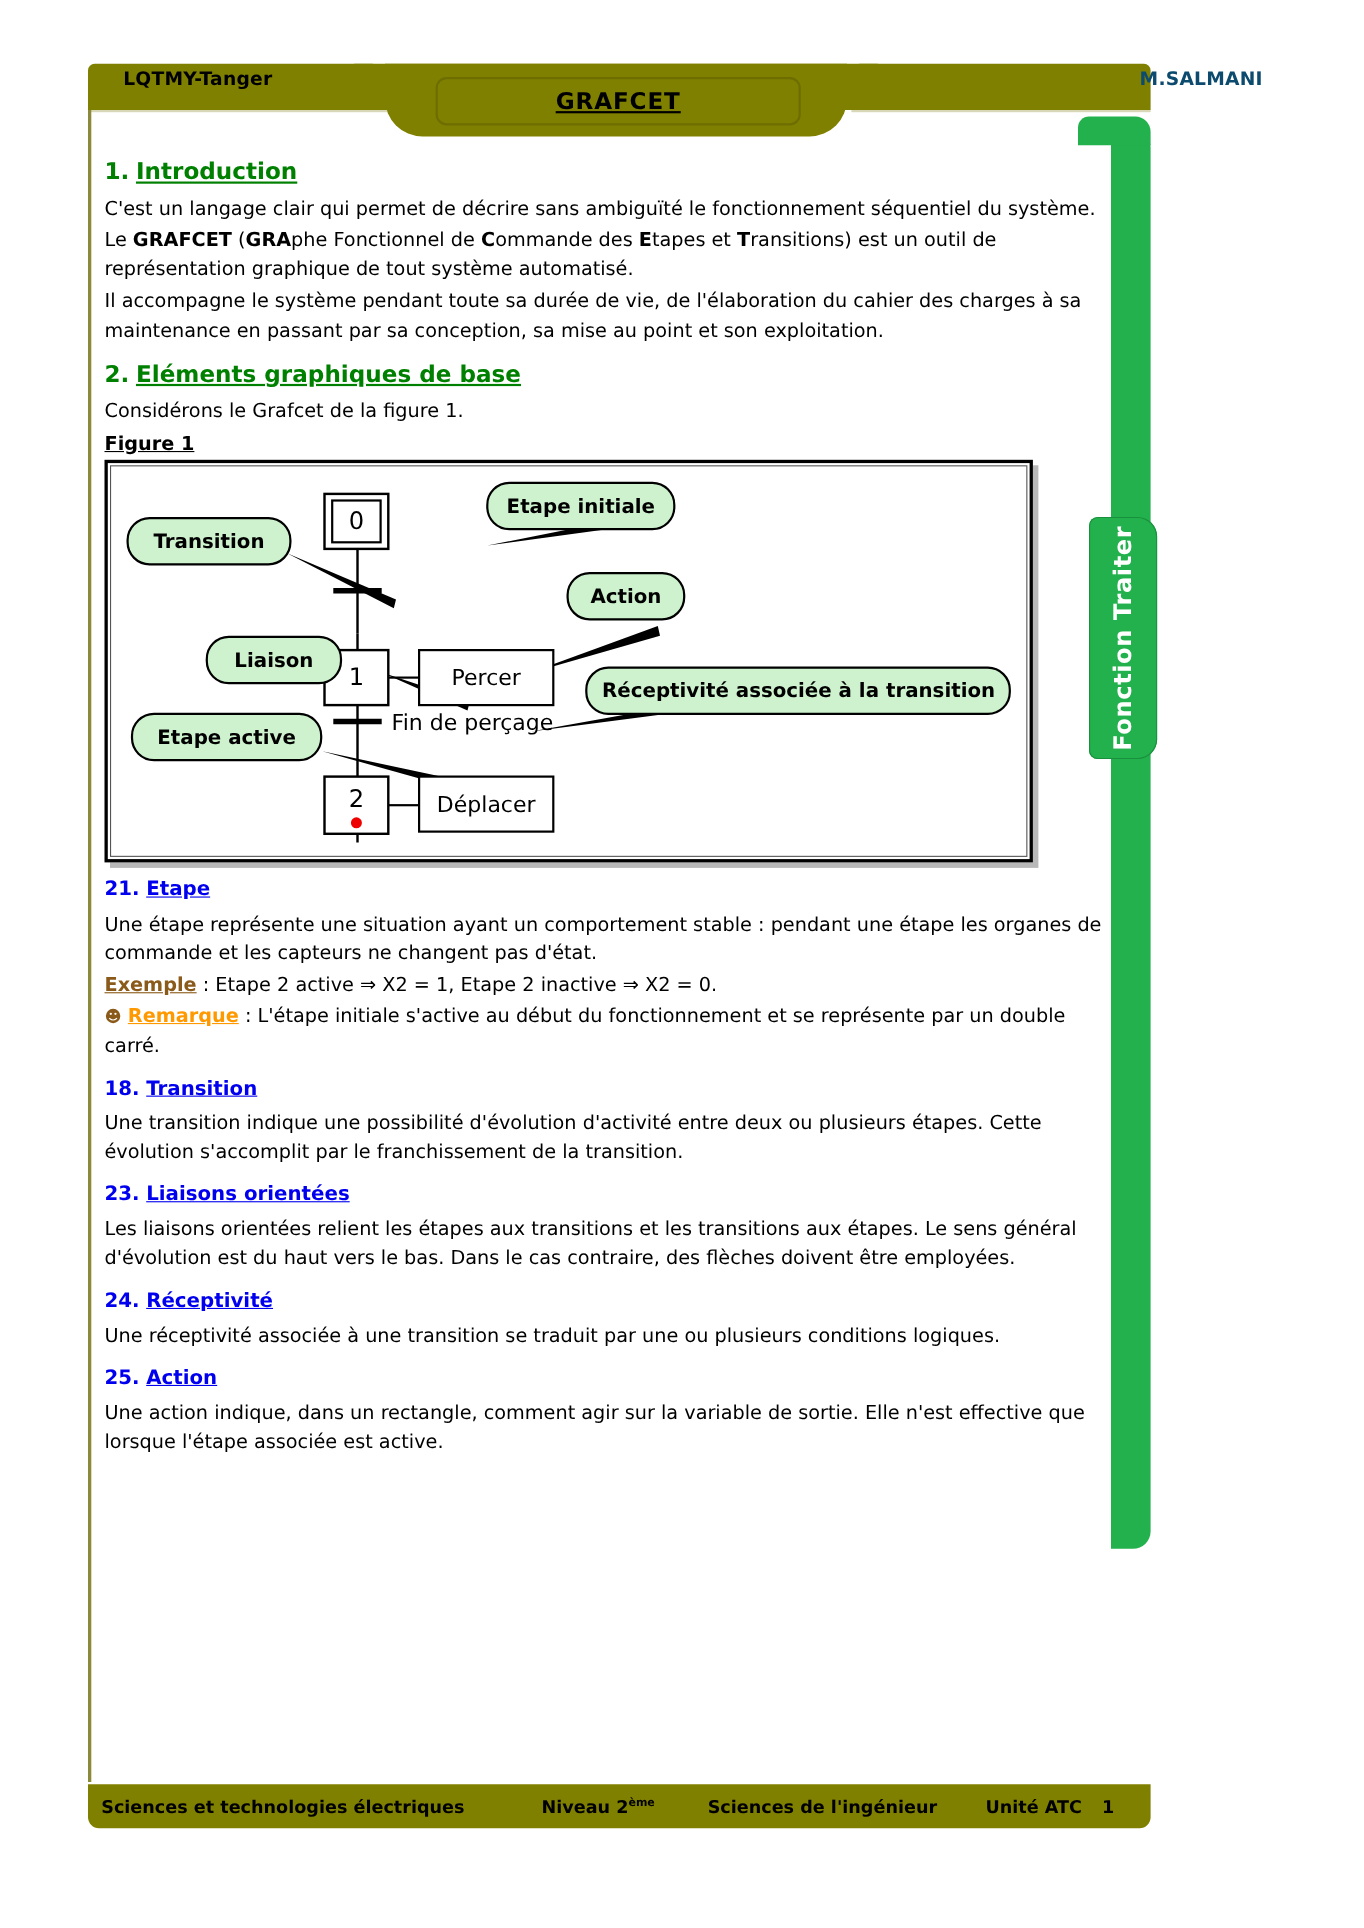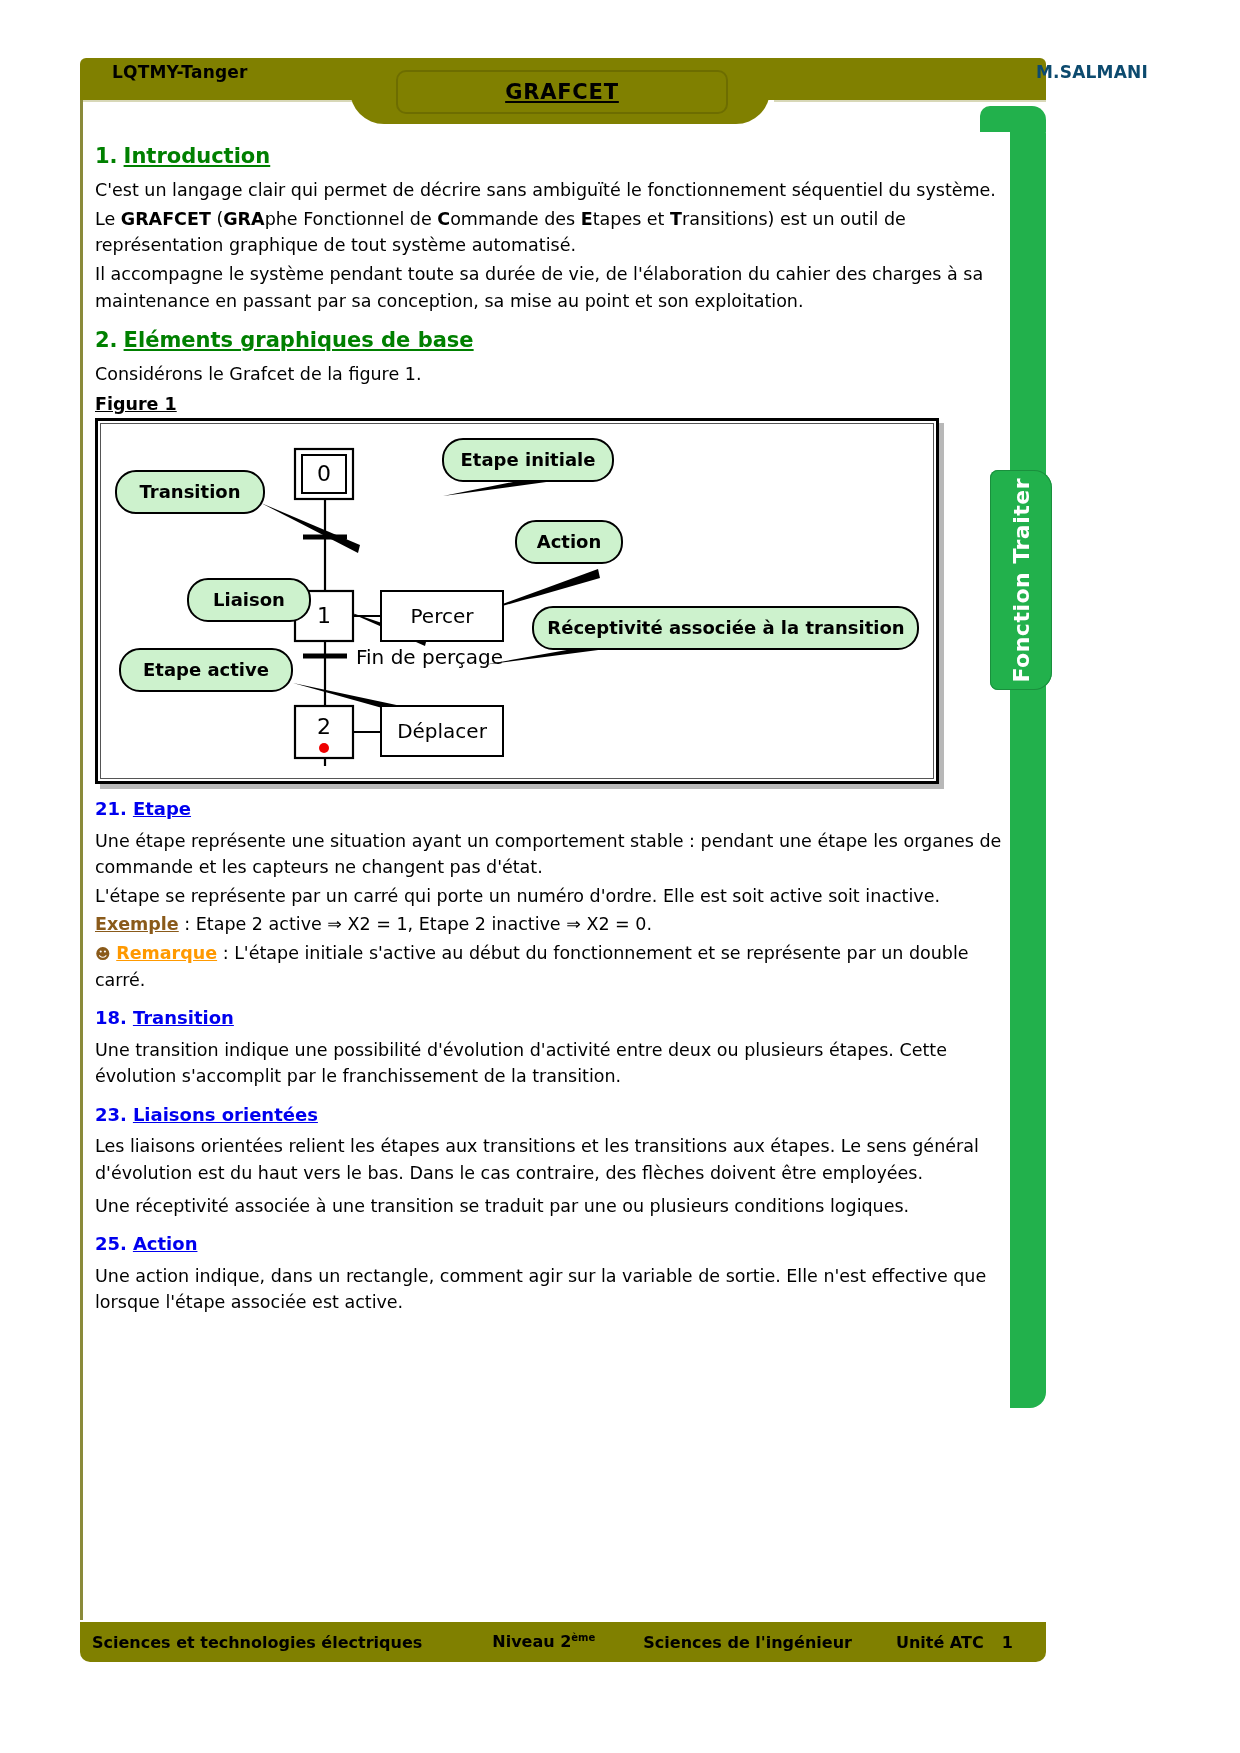--- a/index.html
+++ b/index.html
@@ -314,34 +314,36 @@
         <rect x="22" y="228" width="172" height="42" rx="20" ry="20" fill="#cdf2cd" stroke="#000" stroke-width="2"></rect>
         <text x="108" y="255" font-family="DejaVu Sans, sans-serif" font-size="18" font-weight="bold" text-anchor="middle" fill="#000">Etape active</text>
 
       </svg>
     </div>
 
     <div class="h-blue">
       <span class="h-num">21.</span><span class="h-txt">Etape</span>
     </div>
     <p class="para tight">Une étape représente une situation ayant un comportement stable : pendant une étape les organes de commande et les capteurs ne changent pas d'état.</p>
-    <p class="para tight">L'étape se représente par un carré qui porte un numéro d'ordre. Elle est soit active soit inactive.</p>
     <p class="para tight"><span class="exemple-kw">Exemple</span><span> : </span><span>Etape 2 active ⇒ X2 = 1, Etape 2 inactive ⇒ X2 = 0.</span></p>
     <p class="para tight"><span class="bell">☻</span> <span class="remarque-kw">Remarque</span><span> : </span><span>L'étape initiale s'active au début du fonctionnement et se représente par un double carré.</span></p>
 
     <div class="h-blue">
       <span class="h-num">18.</span><span class="h-txt">Transition</span>
     </div>
     <p class="para">Une transition indique une possibilité d'évolution d'activité entre deux ou plusieurs étapes. Cette évolution s'accomplit par le franchissement de la transition.</p>
 
     <div class="h-blue">
       <span class="h-num">23.</span><span class="h-txt">Liaisons orientées</span>
     </div>
     <p class="para">Les liaisons orientées relient les étapes aux transitions et les transitions aux étapes. Le sens général d'évolution est du haut vers le bas. Dans le cas contraire, des flèches doivent être employées.</p>
 
+    <div class="h-blue">
+      <span class="h-num">24.</span><span class="h-txt">Réceptivité</span>
+    </div>
     <p class="para">Une réceptivité associée à une transition se traduit par une ou plusieurs conditions logiques.</p>
 
     <div class="h-blue">
       <span class="h-num">25.</span><span class="h-txt">Action</span>
     </div>
     <p class="para">Une action indique, dans un rectangle, comment agir sur la variable de sortie. Elle n'est effective que lorsque l'étape associée est active.</p>
 
   </div>
 
   <div class="footer-band"></div>

